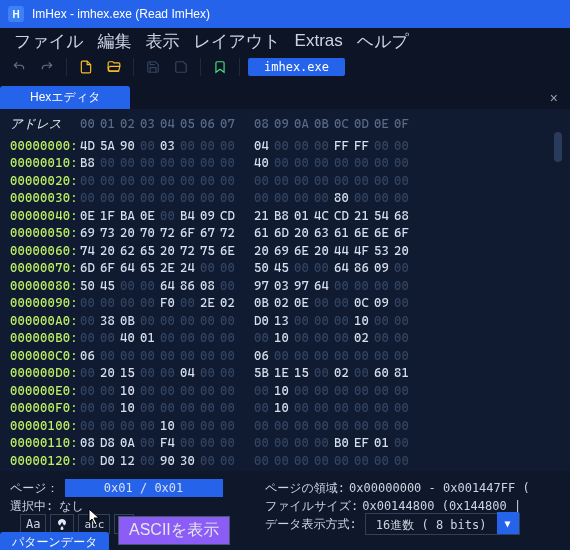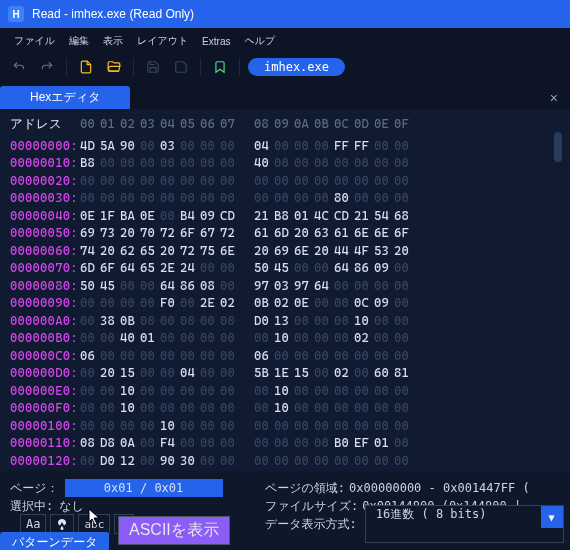--- a/index.html
+++ b/index.html
@@ -32,21 +32,21 @@
   font-size: 10px;
   font-weight: bold;
 }
 .menubar {
   background: #0c1426;
   display: flex;
   align-items: center;
   padding: 4px 8px;
   gap: 2px;
   height: 26px;
-  font-size: 10px;
+  font-size: 17px;
 }
 .menubar .item {
   padding: 2px 6px;
   color: #cbd5e1;
   cursor: pointer;
 }
 .toolbar {
   background: #0c1426;
   display: flex;
   align-items: center;
@@ -65,21 +65,21 @@
 .toolbar .sep {
   width: 1px;
   height: 18px;
   background: #1e293b;
   margin: 0 2px;
 }
 .file-tab {
   background: #2563eb;
   color: #fff;
   padding: 2px 16px;
-  border-radius: 9px;
+  border-radius: 2px;
   font-size: 12px;
   font-family: monospace;
 }
 .tab-strip {
   display: flex;
   align-items: center;
   background: #0c1426;
 }
 .tab {
   background: #2563eb;
@@ -106,28 +106,28 @@
 .hex-header, .hex-row {
   display: flex;
 }
 .hex-header {
   color: #5a6b88;
   margin-bottom: 4px;
 }
 .addr-col {
   width: 70px;
   flex-shrink: 0;
-  color: #d946ef;
+  color: #bef264;
 }
 .group {
   width: 164px;
   flex-shrink: 0;
 }
 .group2 { margin-left: 10px; }
-.hex-header .addr-col { color: #e2e8f0; }
+.hex-header .addr-col { color: #e2e8f0; font-style: italic; }
 .byte {
   display: inline-block;
   width: 20px;
   text-align: left;
 }
 .dim { color: #334562; }
 .bright { color: #d7e0f0; }
 .status {
   display: flex;
   padding: 8px 10px 4px 10px;
@@ -160,25 +160,24 @@
   font-size: 12px;
   background: #0f172a;
   cursor: pointer;
   height: 20px;
   display: flex;
   align-items: center;
   justify-content: center;
 }
 .select-wrap {
   display: flex;
-  align-items: flex-start;
+  align-items: flex-end;
   border: 1px solid #334155;
   background: #0f172a;
-  height: 38px;
-  gap: 44px;
+  height: 22px;
 }
 .select-wrap .val {
   padding: 0 10px;
   color: #cbd5e1;
   font-size: 12px;
   font-family: monospace;
 }
 .select-wrap .arrow {
   background: #2563eb;
   color: #fff;
@@ -222,21 +221,21 @@
   height: 30px;
   background: #2a3a5a;
   border-radius: 4px;
 }
 </style>
 </head>
 <body>
 
 <div class="titlebar">
   <div class="logo">H</div>
-  <span>Read - imhex.exe (Read Only)</span>
+  <span>ImHex - imhex.exe (Read ImHex)</span>
 </div>
 
 <div class="menubar">
   <div class="item">ファイル</div>
   <div class="item">編集</div>
   <div class="item">表示</div>
   <div class="item">レイアウト</div>
   <div class="item">Extras</div>
   <div class="item">ヘルプ</div>
 </div>

